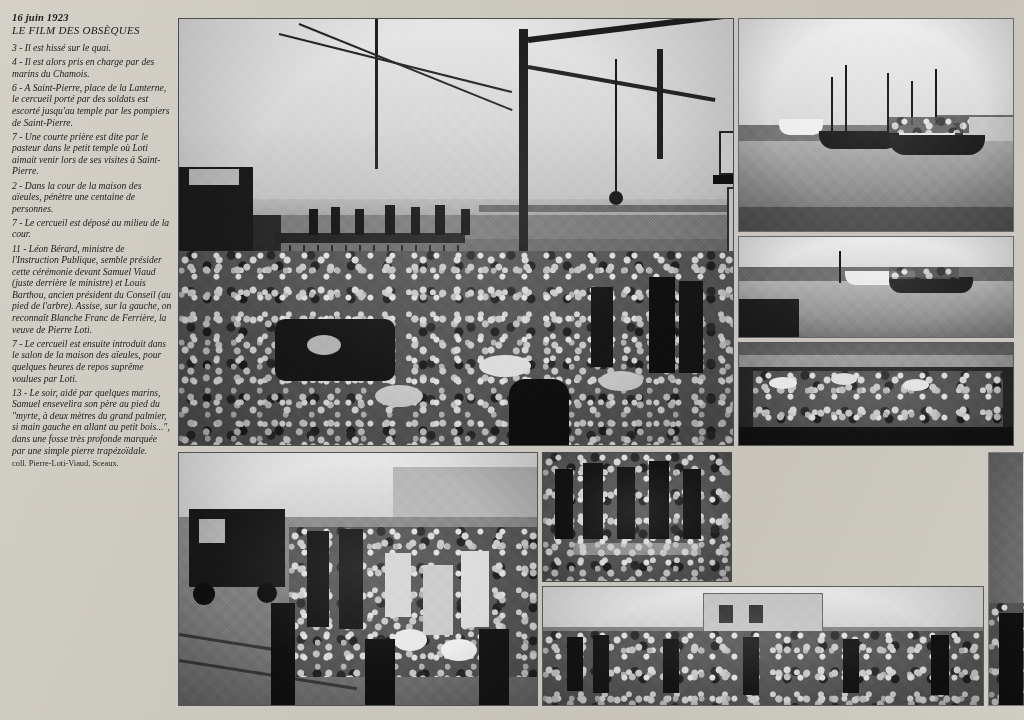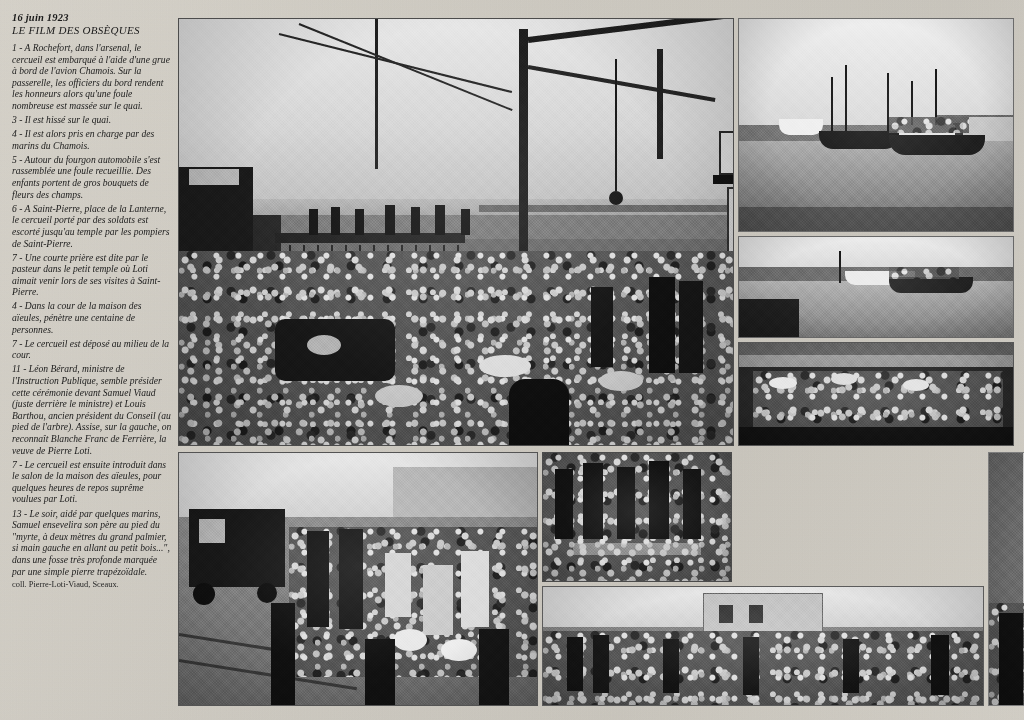--- a/index.html
+++ b/index.html
@@ -119,27 +119,25 @@
 </style>
 </head>
 <body>
 
 <div class="page"></div>
 
 <div class="textcol">
   <div class="date">16 juin 1923</div>
   <div class="headline">LE FILM DES OBSÈQUES</div>
 
-  <p class="caption">1 - A Rochefort, dans l'arsenal, le cercueil est embarqué à l'aide d'une grue à bord de l'avion Chamois. Sur la passerelle, les officiers du bord rendent les honneurs alors qu'une foule nombreuse est massée sur le quai.</p>
   <p class="caption">3 - Il est hissé sur le quai.</p>
   <p class="caption">4 - Il est alors pris en charge par des marins du Chamois.</p>
-  <p class="caption">5 - Autour du fourgon automobile s'est rassemblée une foule recueillie. Des enfants portent de gros bouquets de fleurs des champs.</p>
   <p class="caption">6 - A Saint-Pierre, place de la Lanterne, le cercueil porté par des soldats est escorté jusqu'au temple par les pompiers de Saint-Pierre.</p>
   <p class="caption">7 - Une courte prière est dite par le pasteur dans le petit temple où Loti aimait venir lors de ses visites à Saint-Pierre.</p>
-  <p class="caption">4 - Dans la cour de la maison des aïeules, pénètre une centaine de personnes.</p>
+  <p class="caption">2 - Dans la cour de la maison des aïeules, pénètre une centaine de personnes.</p>
   <p class="caption">7 - Le cercueil est déposé au milieu de la cour.</p>
   <p class="caption">11 - Léon Bérard, ministre de l'Instruction Publique, semble présider cette cérémonie devant Samuel Viaud (juste derrière le ministre) et Louis Barthou, ancien président du Conseil (au pied de l'arbre). Assise, sur la gauche, on reconnaît Blanche Franc de Ferrière, la veuve de Pierre Loti.</p>
   <p class="caption">7 - Le cercueil est ensuite introduit dans le salon de la maison des aïeules, pour quelques heures de repos suprême voulues par Loti.</p>
   <p class="caption">13 - Le soir, aidé par quelques marins, Samuel ensevelira son père au pied du "myrte, à deux mètres du grand palmier, si main gauche en allant au petit bois...", dans une fosse très profonde marquée par une simple pierre trapézoïdale.</p>
   <div class="credit">coll. Pierre-Loti-Viaud, Sceaux.</div>
 </div>
 
 <div class="mosaic">
 
   <div class="photo" id="p1" style="left:0px; top:0px; width:556px; height:428px; background:#6f6c66;">

